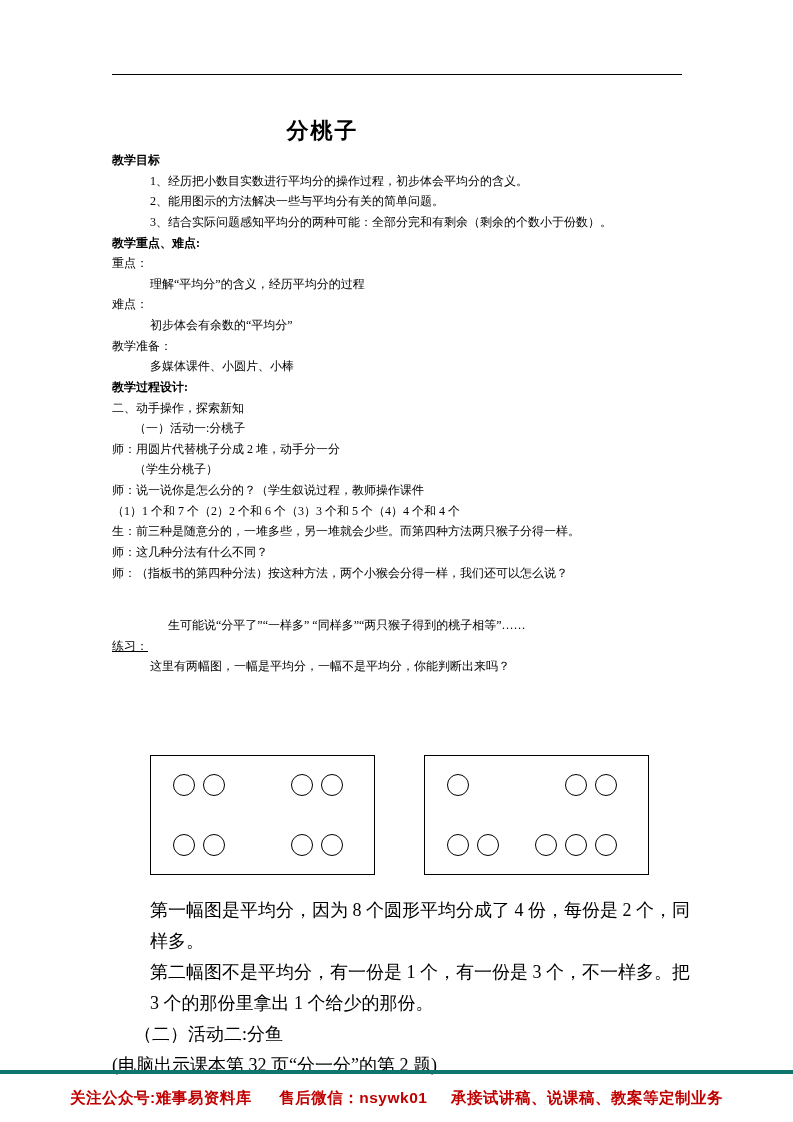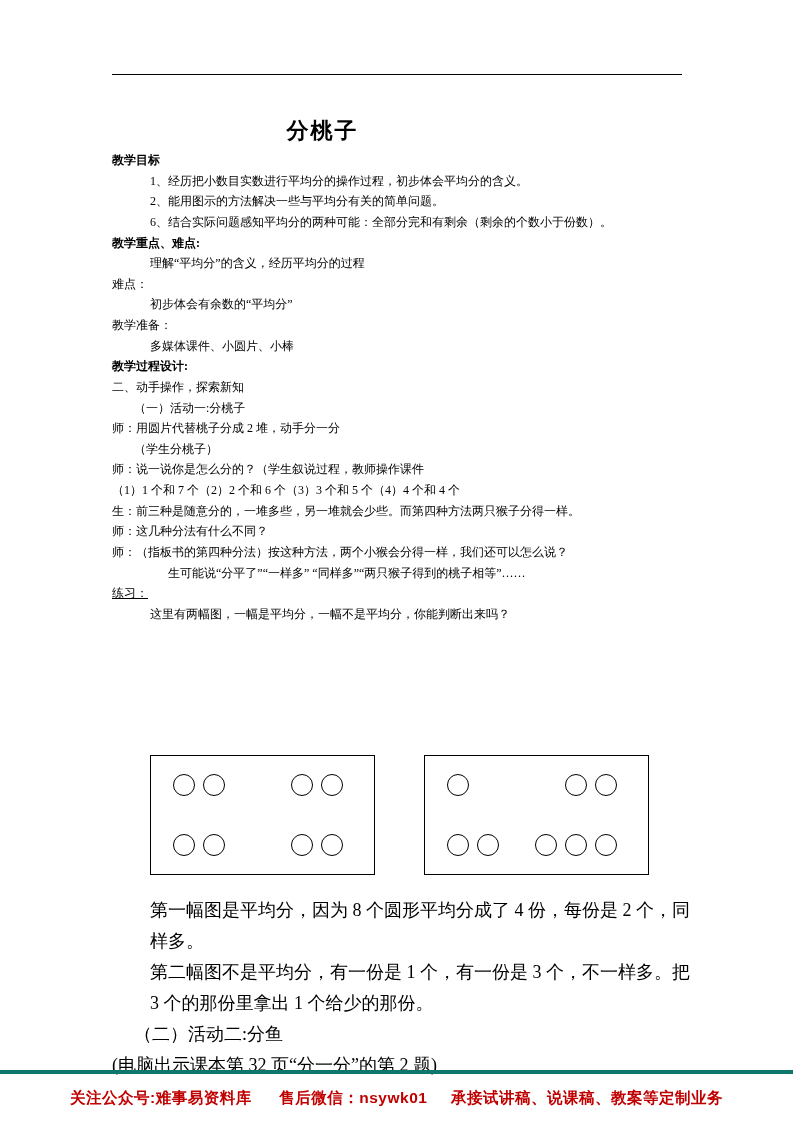--- a/index.html
+++ b/index.html
@@ -47,21 +47,21 @@
     width: 580px;
     font-size: 12px;
     line-height: 1.72;
   }
   .h-bold {
     font-weight: bold;
   }
   .ind1 { text-indent: 0; }
   .ind2 { padding-left: 22px; font-family: Liberation Serif, serif; }
   .ind3 { padding-left: 38px; }
-  .ind4 { padding-left: 56px; }
+  .ind4 { padding-left: 56px; margin-top: 32px; }
   .underline { text-decoration: underline; }
   p {
     margin: 0;
   }
   .figures {
     position: absolute;
     left: 150px;
     top: 755px;
     width: 510px;
     height: 120px;
@@ -122,22 +122,23 @@
 <div class="page">
 
   <div class="top-rule"></div>
 
   <div class="doc-title">分桃子</div>
 
   <div class="content">
       <p class="ind1 h-bold">教学目标</p>
       <p class="ind3">1、经历把小数目实数进行平均分的操作过程，初步体会平均分的含义。</p>
       <p class="ind3">2、能用图示的方法解决一些与平均分有关的简单问题。</p>
-      <p class="ind3">6、结合实际问题感知平均分的两种可能：全部分完和有剩余（剩余的个数小于份数）。</p>
+      <p class="ind3">3、结合实际问题感知平均分的两种可能：全部分完和有剩余（剩余的个数小于份数）。</p>
       <p class="ind1 h-bold">教学重点、难点:</p>
+      <p class="ind1">重点：</p>
       <p class="ind3">理解“平均分”的含义，经历平均分的过程</p>
       <p class="ind1">难点：</p>
       <p class="ind3">初步体会有余数的“平均分”</p>
       <p class="ind1">教学准备：</p>
       <p class="ind3">多媒体课件、小圆片、小棒</p>
       <p class="ind1 h-bold">教学过程设计:</p>
       <p class="ind1">二、动手操作，探索新知</p>
       <p class="ind2">（一）活动一:分桃子</p>
       <p class="ind1">师：用圆片代替桃子分成 2 堆，动手分一分</p>
       <p class="ind2">（学生分桃子）</p>

